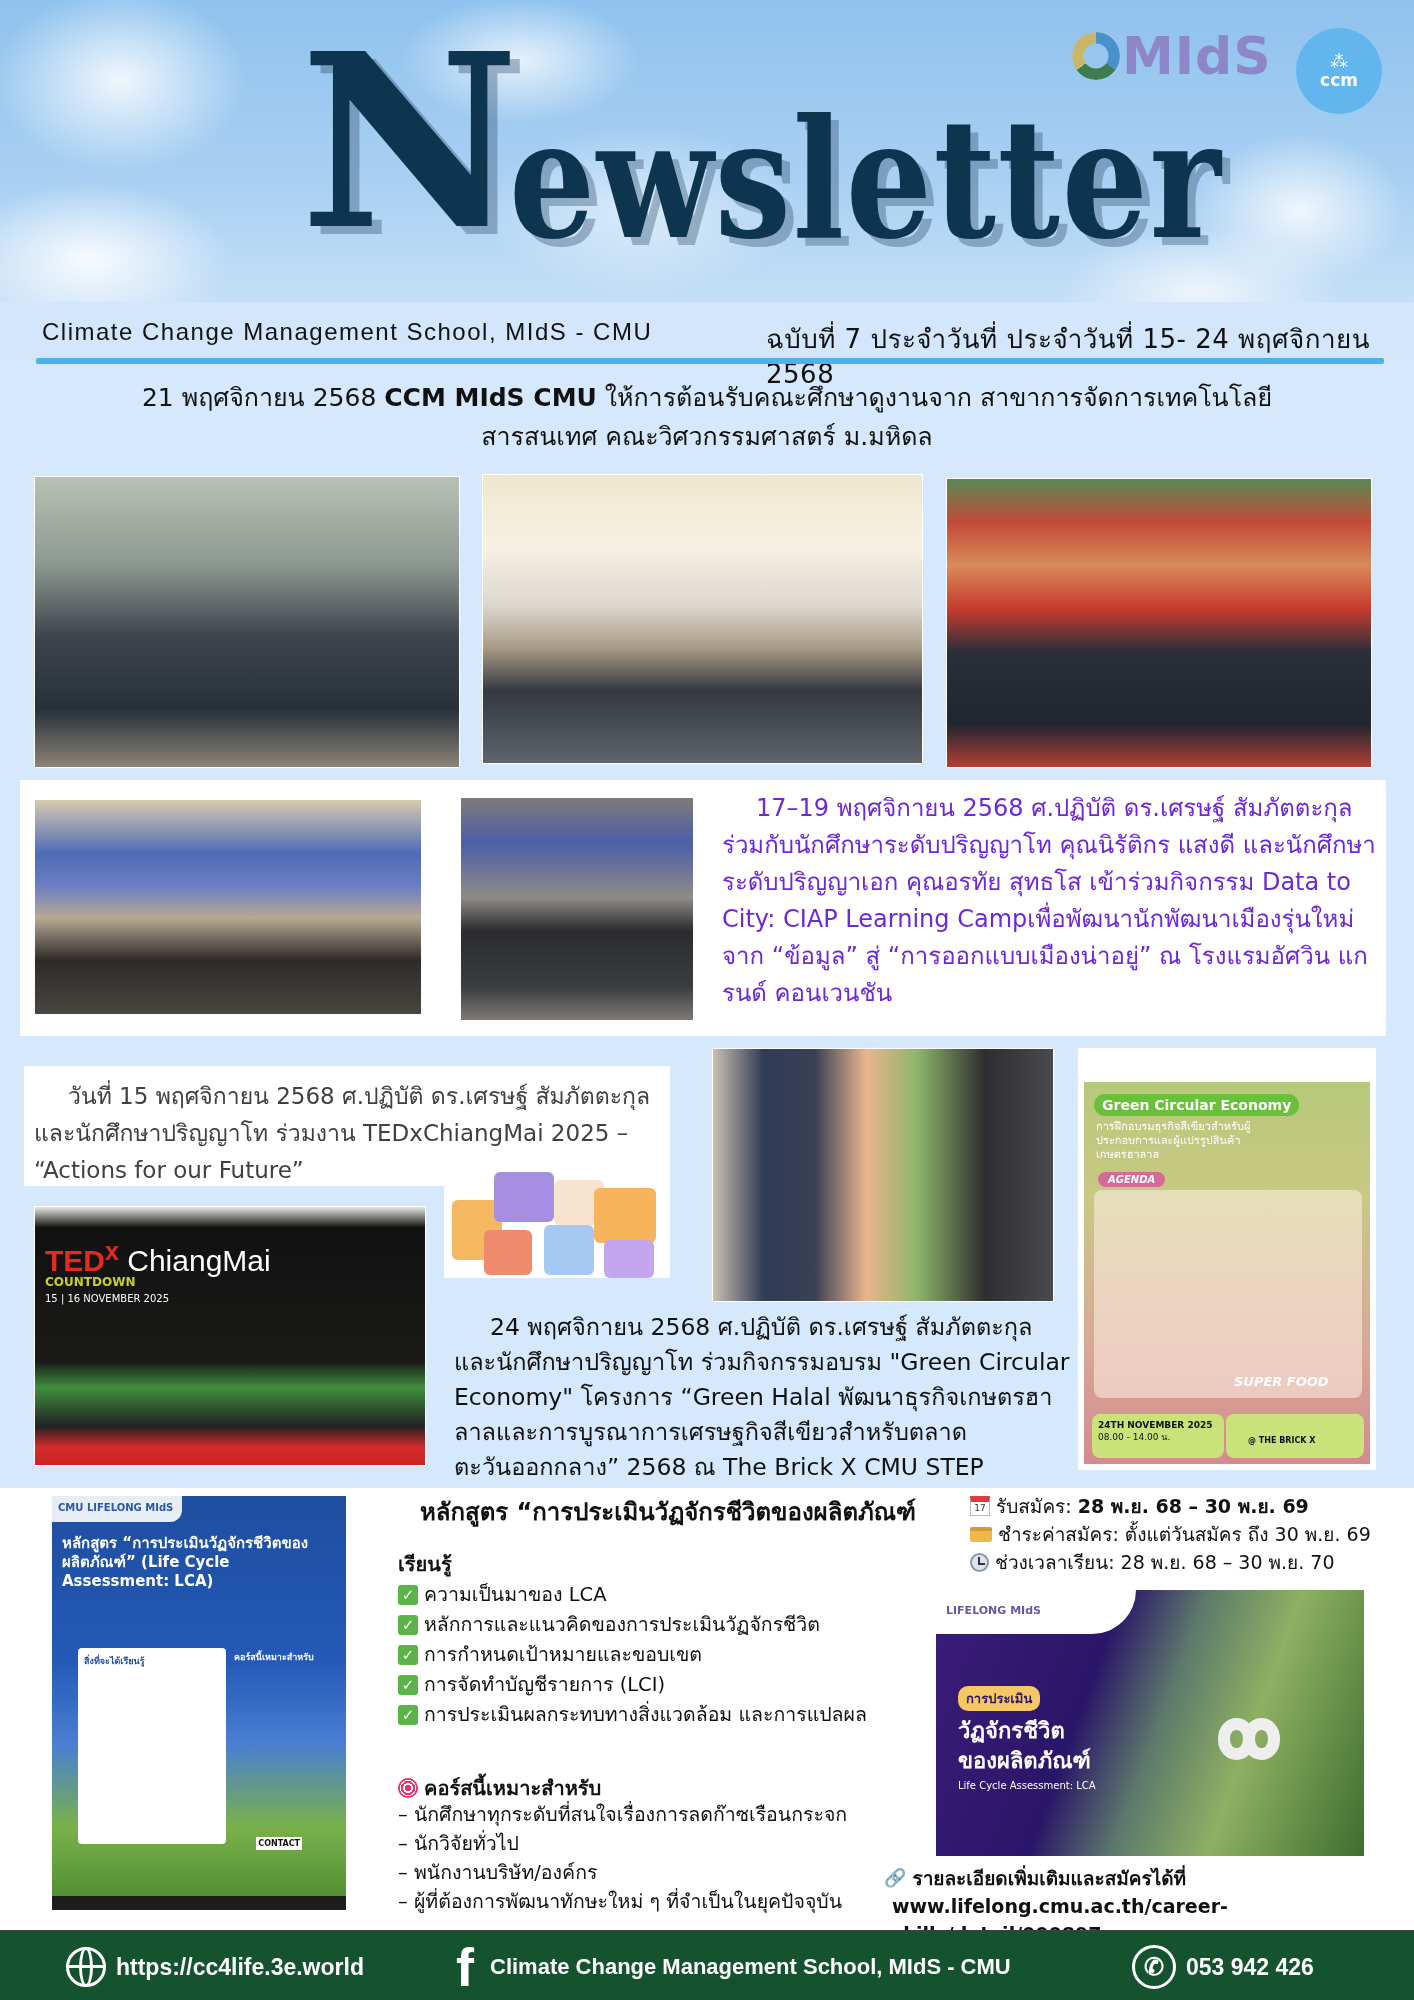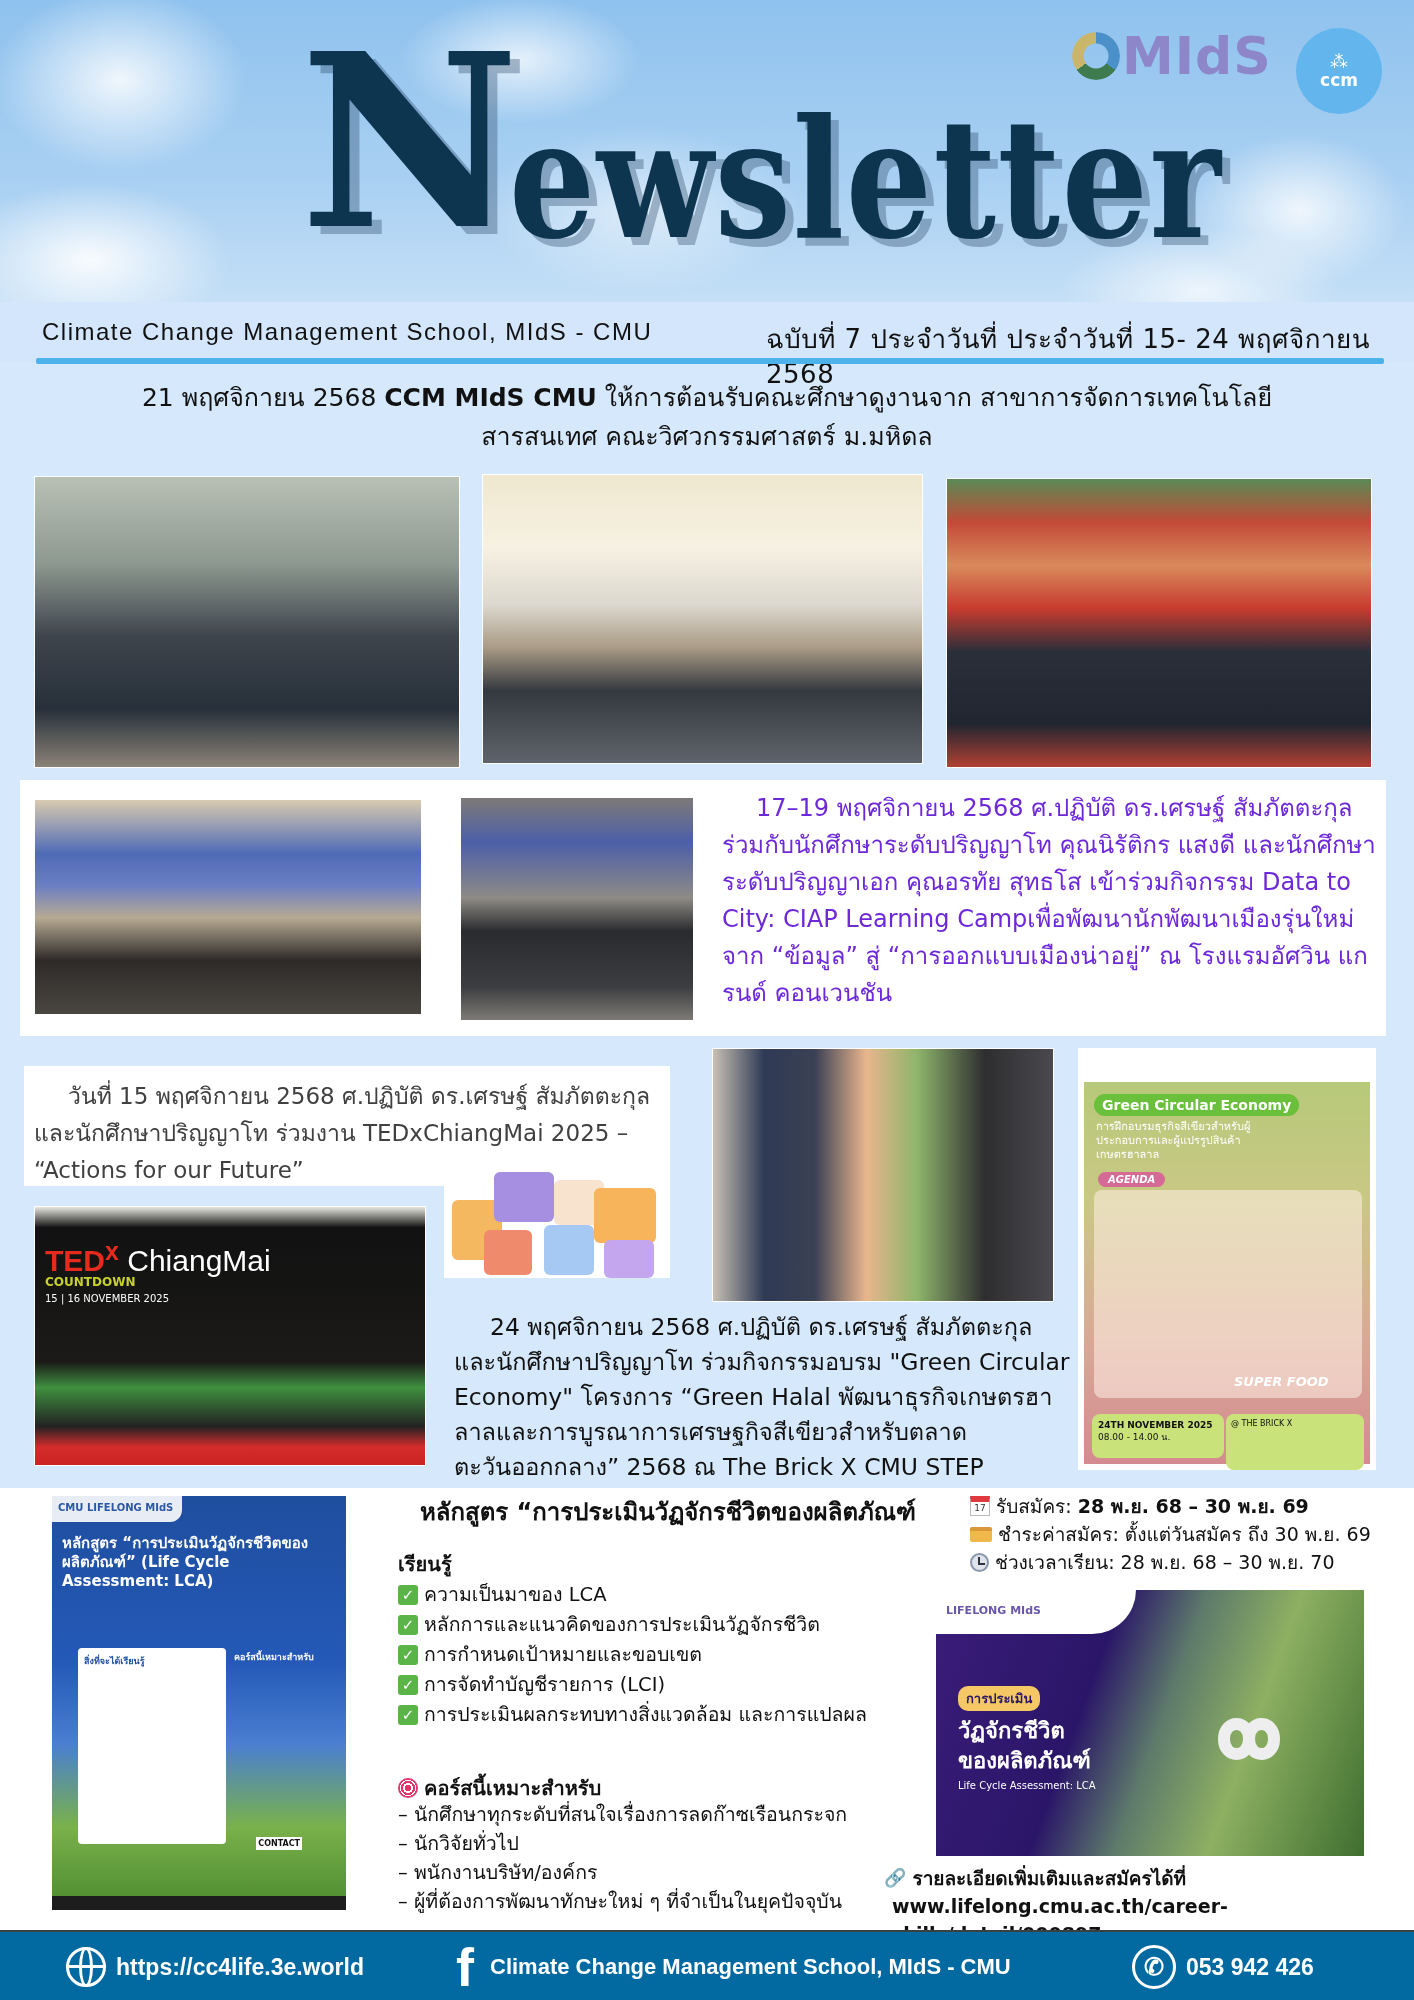--- a/index.html
+++ b/index.html
@@ -74,21 +74,21 @@
   .p4text { left: 454px; top: 1310px; width: 620px; font-size: 23.5px; line-height: 35px; text-indent: 36px; color: #111; }
 
   .poster1 { left: 1078px; top: 1048px; width: 298px; height: 422px; border: 6px solid #fff;
     background: linear-gradient(180deg, #fff 0 28px, #b7c97a 28px, #c9c884 35%, #d8a997 70%, #d48a90 100%); }
   .poster1 .gce { position: absolute; left: 10px; top: 40px; background: #6abf3b; color: #fff; font-weight: 700; font-size: 14px; padding: 3px 8px; border-radius: 12px; }
   .poster1 .th { position: absolute; left: 12px; top: 66px; font-size: 11px; color: #fff; line-height: 14px; }
   .poster1 .ag { position: absolute; left: 14px; top: 118px; background: #d66a96; color: #fff; font-size: 10px; font-weight: 700; font-style: italic; padding: 2px 10px; border-radius: 10px; }
   .poster1 .card { position: absolute; left: 10px; top: 136px; width: 268px; height: 208px; background: rgba(255,240,230,0.55); border-radius: 8px; }
   .poster1 .sf { position: absolute; left: 150px; top: 320px; font-size: 13px; color: #fff; font-weight: 700; font-style: italic; }
   .poster1 .date { position: absolute; left: 8px; top: 360px; width: 132px; height: 44px; background: #c9e27a; border-radius: 8px; font-size: 9px; font-weight: 700; padding: 6px; }
-  .poster1 .loc { position: absolute; left: 142px; top: 360px; width: 138px; height: 56px; background: #c9e27a; border-radius: 8px; font-size: 8px; font-weight: 400; padding: 5px; }
+  .poster1 .loc { position: absolute; left: 142px; top: 360px; width: 138px; height: 44px; background: #c9e27a; border-radius: 8px; font-size: 8px; font-weight: 700; padding: 22px; }
 
   .white-band { left: 0; top: 1488px; width: 1414px; height: 442px; background: #fff; }
   .lca-poster { left: 52px; top: 1496px; width: 294px; height: 414px;
     background: linear-gradient(180deg, #1e4e9e 0%, #2459b8 40%, #4a7fd1 60%, #79b14a 80%, #4c8a2f 100%); }
   .lca-poster .logos { position: absolute; left: 0; top: 0; width: 130px; height: 26px; background: #e8edf5; border-radius: 0 0 12px 0; font-size: 10px; font-weight: 700; color: #2a57a6; padding: 6px; }
   .lca-poster .t1 { position: absolute; left: 10px; top: 38px; color: #fff; font-weight: 700; font-size: 15px; line-height: 19px; width: 260px; }
   .lca-poster .box { position: absolute; left: 26px; top: 152px; width: 148px; height: 196px; background: #fff; border-radius: 4px; font-size: 9px; font-weight: 700; color: #1e4e9e; padding: 6px; }
   .lca-poster .r { position: absolute; left: 182px; top: 154px; color: #fff; font-size: 9px; font-weight: 700; }
   .lca-poster .foot { position: absolute; left: 0; bottom: 0; width: 100%; height: 14px; background: #1d1d1d; }
   .lca-poster .ct { position: absolute; right: 44px; bottom: 60px; background: #fff; font-size: 8px; font-weight: 700; padding: 2px; }
@@ -115,21 +115,21 @@
   .lca-banner .top { position: absolute; left: 0; top: 0; width: 200px; height: 44px; background: #fff; border-radius: 0 0 60px 0; font-size: 11px; font-weight: 700; color: #6b57a8; padding: 14px 10px; }
   .lca-banner .pill { position: absolute; left: 22px; top: 96px; background: #f6c765; color: #2a1668; font-size: 13px; font-weight: 700; padding: 2px 8px; border-radius: 10px; }
   .lca-banner .h { position: absolute; left: 22px; top: 126px; color: #fff; font-size: 22px; font-weight: 700; line-height: 30px; }
   .lca-banner .s { position: absolute; left: 22px; top: 190px; color: #fff; font-size: 10px; }
   .lca-banner .inf { position: absolute; left: 258px; top: 114px; width: 110px; height: 70px; }
 
   .more { left: 884px; top: 1864px; font-size: 19px; font-weight: 700; line-height: 28px; color: #111; }
   .more .row { display: flex; align-items: center; gap: 6px; }
   .link-ic { color: #8a94a8; font-size: 18px; }
 
-  .footer { left: 0; top: 1930px; width: 1414px; height: 70px; background: #0369a1; border-top: 2px solid #3a3f42; color: #fff; font-family: "Liberation Sans", sans-serif; font-weight: 700; padding-left: 24px; }
+  .footer { left: 0; top: 1930px; width: 1414px; height: 70px; background: #14532d; border-top: 2px solid #3a3f42; color: #fff; font-family: "Liberation Sans", sans-serif; font-weight: 700; padding-left: 24px; }
   .footer .item { position: absolute; top: 0; height: 70px; display: flex; align-items: center; gap: 10px; font-size: 23px; }
   .globe { width: 40px; height: 40px; border: 3px solid #fff; border-radius: 50%; position: relative; }
   .globe::before { content: ""; position: absolute; left: 10px; top: -3px; width: 14px; height: 40px; border: 3px solid #fff; border-radius: 50%; box-sizing: border-box; }
   .globe::after { content: ""; position: absolute; left: -3px; top: 15px; width: 40px; height: 3px; background: #fff; }
   .fb { font-family: "Liberation Sans", sans-serif; font-size: 54px; font-weight: 700; width: 30px; text-align: center; }
   .phone { width: 44px; height: 44px; border: 3px solid #fff; border-radius: 50%; display: flex; align-items: center; justify-content: center; font-size: 24px; }
 </style>
 </head>
 <body>
 

